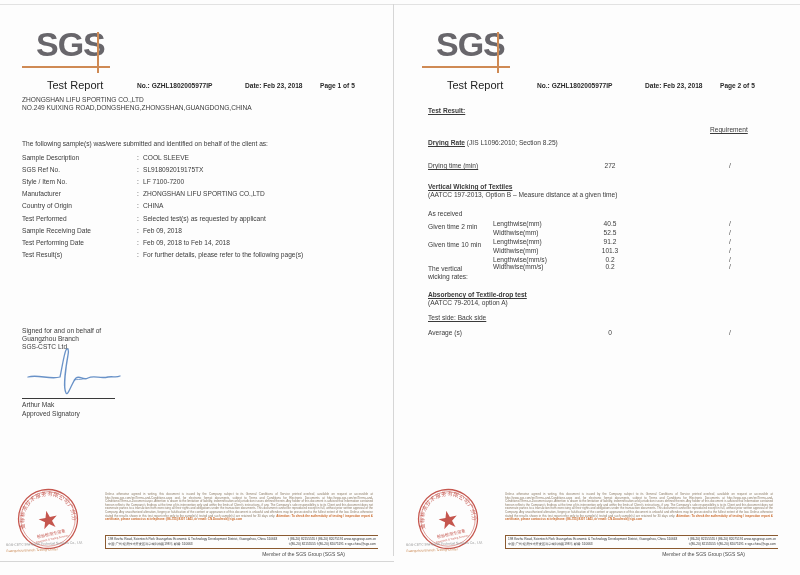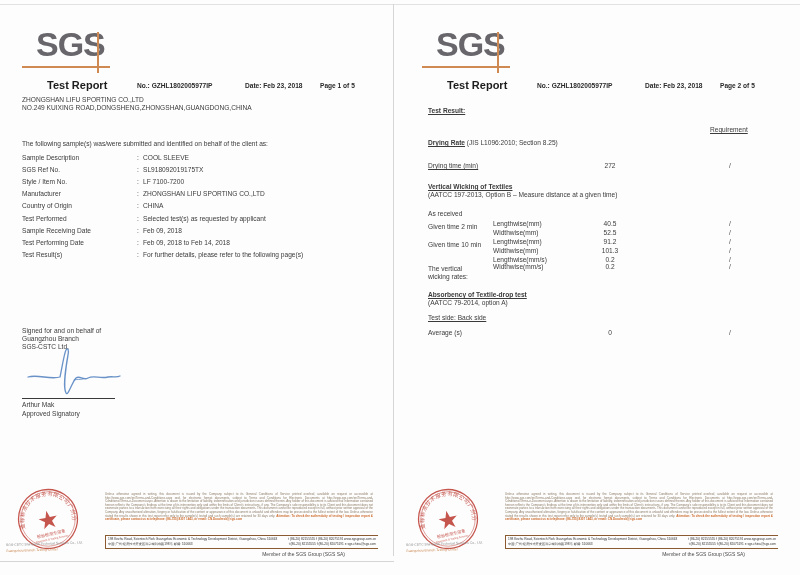--- a/index.html
+++ b/index.html
@@ -9,21 +9,21 @@
   .page{position:absolute;top:0;height:554px;width:400px;background:transparent;}
   #p1{left:0;} #p2{left:400px;}
   .rule-top{left:0;top:4px;width:800px;height:1px;background:#e2e2e2;}
   .rule-div{left:393px;top:4px;width:1px;height:552px;background:#d6d6d6;}
   .rule-bot{left:0;top:561px;width:394px;height:1px;background:#d6d6d6;}
   
   .logo-text{left:36px;top:27px;font-size:34px;font-weight:bold;color:#68666b;letter-spacing:-1px;line-height:1;}
   .logo-hline{left:22px;top:66px;width:88px;height:2px;background:#cf8a54;}
   .logo-vline{left:97px;top:32px;width:2px;height:41px;background:#cf8a54;}
   
-  .h-title{font-size:11px;font-weight:bold;color:#1d1d1d;}
+  .h-title{font-size:11px;font-weight:normal;color:#1d1d1d;}
   .h-meta{font-size:6.6px;font-weight:bold;color:#2a2a2a;}
   
   .t{font-size:6.6px;line-height:1.2;}
   .b{font-weight:bold;}
   .u{text-decoration:underline;}
   .val{left:180px;width:60px;text-align:center;}
   .req{left:318px;width:24px;text-align:center;}
   .grp{left:28px;} .sub{left:93px;}
   
   .fineprint{left:105px;top:493px;width:268px;font-size:3px;line-height:1.2;color:#8d7c66;text-align:justify;}

